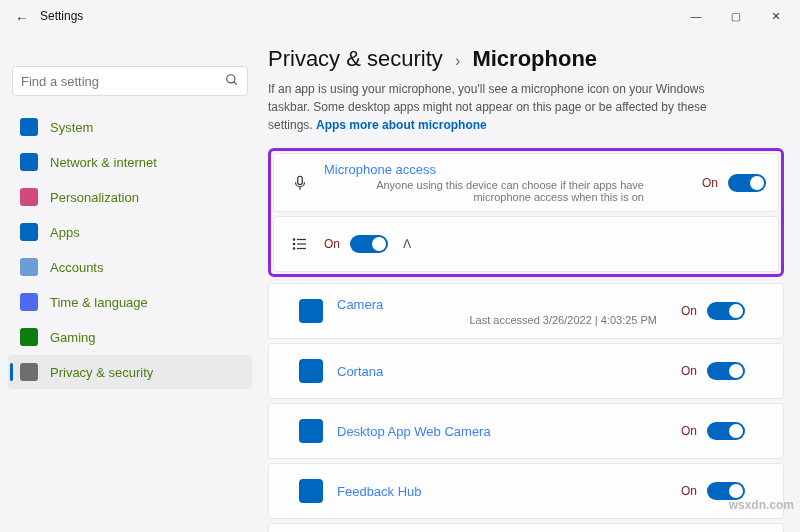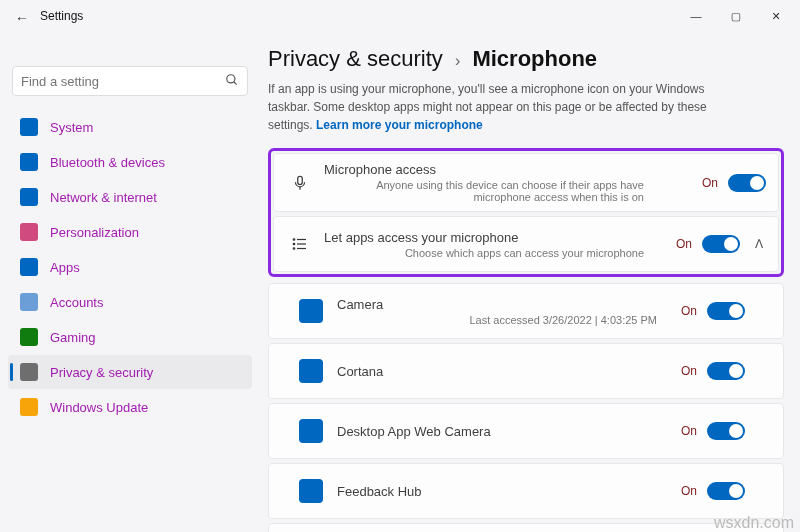--- a/index.html
+++ b/index.html
@@ -12,46 +12,46 @@
 .titlebar .win-controls div { width: 40px; height: 28px; display: flex; align-items: center; justify-content: center; font-size: 11px; color: #333; }
 
 .app { display: flex; height: calc(100% - 32px); }
 
 .sidebar { width: 260px; padding: 4px 8px 12px 8px; display: flex; flex-direction: column; }
 .search { margin: 30px 4px 8px 4px; background: #fff; border: 1px solid #ddd; border-radius: 4px; height: 30px; display: flex; align-items: center; padding: 0 8px; }
 .search input { border: none; outline: none; flex: 1; font-size: 13px; background: transparent; color: #666; }
 .search .sicon { font-size: 13px; color: #555; }
 
 .nav { flex: 1; overflow: auto; margin-top: 6px; }
-.nav-item { display: flex; align-items: center; height: 34px; padding: 0 8px 0 12px; border-radius: 4px; font-size: 13px; color: #a21caf; cursor: default; margin-bottom: 1px;}
+.nav-item { display: flex; align-items: center; height: 34px; padding: 0 8px 0 12px; border-radius: 4px; font-size: 13px; color: #4d7c0f; cursor: default; margin-bottom: 1px;}
 .nav-item.active { background: #eaeaec; position: relative; }
 .nav-item.active::before { content:""; position:absolute; left:2px; top:8px; bottom:8px; width:3px; background:#0067c0; border-radius:2px; }
 .nav-icon { width: 18px; height: 18px; margin-right: 12px; display: flex; align-items: center; justify-content: center; border-radius: 3px; }
 
 .main { flex: 1; padding: 8px 16px 0 8px; overflow: auto; }
 .breadcrumb { font-size: 22px; color: #111; margin-top: 6px; margin-bottom: 8px; }
 .breadcrumb .sep { margin: 0 6px; color: #666; font-size: 16px; }
 .breadcrumb .current { font-weight: 600; }
 .intro { font-size: 12px; color: #555; line-height: 1.5; margin-bottom: 14px; max-width: 480px; }
 .intro a { color: #0067c0; text-decoration: none; font-weight: 600;}
 
 .card-stack { position: relative; }
 .highlight-box { border:3px solid #8a2be2; border-radius:6px; padding:2px; margin-bottom:6px; }
 .row { background: #fdfdfd; border: 1px solid #e7e7ea; border-radius: 4px; display: flex; align-items: center; padding: 8px 12px; margin-bottom: 4px; min-height:56px; }
 .row .lead-icon { width: 28px; display:flex; align-items:center; justify-content:center; color:#333; margin-right:10px; }
 .row .lead-icon.app-ico { width:24px; height:24px; background:#0067c0; border-radius:4px; margin-left:18px; margin-right:14px; }
 .row .texts { flex: 1; }
-.row .row-title { font-size: 13px; color: #404040; }
+.row .row-title { font-size: 13px; color: #3b82f6; }
 .row .row-sub { font-size: 11px; color: #777; margin-top: 2px; max-width:320px;text-align:right;}
 .row .state { font-size: 12px; color: #7f1d1d; margin-right: 10px; }
 .toggle { width: 38px; height: 18px; border-radius: 10px; background: #0067c0; position: relative; }
 .toggle::after { content:""; position:absolute; right:2px; top:2px; width:14px; height:14px; background:#fff; border-radius:50%; }
 .chev { margin-left: 12px; font-size: 12px; color: #555; width:14px; text-align:center; }
 
-.watermark { position:absolute; bottom:0; right:6px; font-size:16px; color:#bbb; }
+.watermark { position:absolute; bottom:20px; right:6px; font-size:12px; color:#bbb;font-weight:bold; }
 </style>
 </head>
 <body>
 
 <div class="titlebar">
   <div class="back">←</div>
   <div class="title">Settings</div>
   <div class="win-controls">
     <div>—</div>
     <div>▢</div>
@@ -71,61 +71,57 @@
           </svg>
       </span>
     </div>
     <div class="nav" id="nav-list">
         <div class="nav-item">
           <div class="nav-icon" style="background: rgb(0, 103, 192); border-radius: 3px;"></div>
           <span>System</span>
         </div>
         <div class="nav-item">
           <div class="nav-icon" style="background: rgb(0, 103, 192); border-radius: 3px;"></div>
-          <span>Bluetooth &amp; devices</span>
-        </div>
-        <div class="nav-item">
-          <div class="nav-icon" style="background: rgb(0, 103, 192); border-radius: 3px;"></div>
           <span>Network &amp; internet</span>
         </div>
         <div class="nav-item">
           <div class="nav-icon" style="background: rgb(208, 74, 127); border-radius: 3px;"></div>
           <span>Personalization</span>
         </div>
         <div class="nav-item">
           <div class="nav-icon" style="background: rgb(0, 103, 192); border-radius: 3px;"></div>
           <span>Apps</span>
         </div>
         <div class="nav-item">
           <div class="nav-icon" style="background: rgb(107, 158, 214); border-radius: 3px;"></div>
           <span>Accounts</span>
+        </div>
+        <div class="nav-item">
+          <div class="nav-icon" style="background: rgb(79, 107, 237); border-radius: 3px;"></div>
+          <span>Time &amp; language</span>
         </div>
         <div class="nav-item">
           <div class="nav-icon" style="background: rgb(16, 124, 16); border-radius: 3px;"></div>
           <span>Gaming</span>
         </div>
         <div class="nav-item active">
           <div class="nav-icon" style="background: rgb(110, 110, 110); border-radius: 3px;"></div>
           <span>Privacy &amp; security</span>
-        </div>
-        <div class="nav-item">
-          <div class="nav-icon" style="background: rgb(247, 163, 10); border-radius: 3px;"></div>
-          <span>Windows Update</span>
         </div>
       </div>
   </div>
 
   <div class="main">
     <div class="breadcrumb">
       <span>Privacy &amp; security</span>
       <span class="sep">›</span>
       <span class="current">Microphone</span>
     </div>
     <div class="intro">
-      <span>If an app is using your microphone, you'll see a microphone icon on your Windows taskbar. Some desktop apps might not appear on this page or be affected by these settings.  </span><a href="#">Learn more your microphone</a>
+      <span>If an app is using your microphone, you'll see a microphone icon on your Windows taskbar. Some desktop apps might not appear on this page or be affected by these settings.  </span><a href="#">Apps more about microphone</a>
     </div>
 
     <div class="card-stack">
       <div class="highlight-box">
 
         <div class="row">
           <div class="lead-icon">
             <svg width="18" height="18" viewBox="0 0 24 24" fill="none" stroke="#333" stroke-width="1.6">
                 <rect x="9" y="3" width="6" height="11" rx="3"></rect>
                 <path d="M6 11a6 6 0 0 0 12 0"></path>
@@ -144,24 +140,20 @@
           <div class="lead-icon">
             <svg width="18" height="18" viewBox="0 0 24 24" fill="none" stroke="#333" stroke-width="1.6">
                 <line x1="8" y1="6" x2="20" y2="6"></line>
                 <line x1="8" y1="12" x2="20" y2="12"></line>
                 <line x1="8" y1="18" x2="20" y2="18"></line>
                 <circle cx="4" cy="6" r="1"></circle>
                 <circle cx="4" cy="12" r="1"></circle>
                 <circle cx="4" cy="18" r="1"></circle>
               </svg>
           </div>
-          <div class="texts">
-            <div class="row-title">Let apps access your microphone</div>
-            <div class="row-sub">Choose which apps can access your microphone</div>
-          </div>
           <div class="state">On</div>
           <div class="toggle"></div>
           <div class="chev">ᐱ</div>
         </div>
       </div>
 
       <div id="app-rows">
           <div class="row">
             <div class="lead-icon app-ico"></div>
             <div class="texts">

